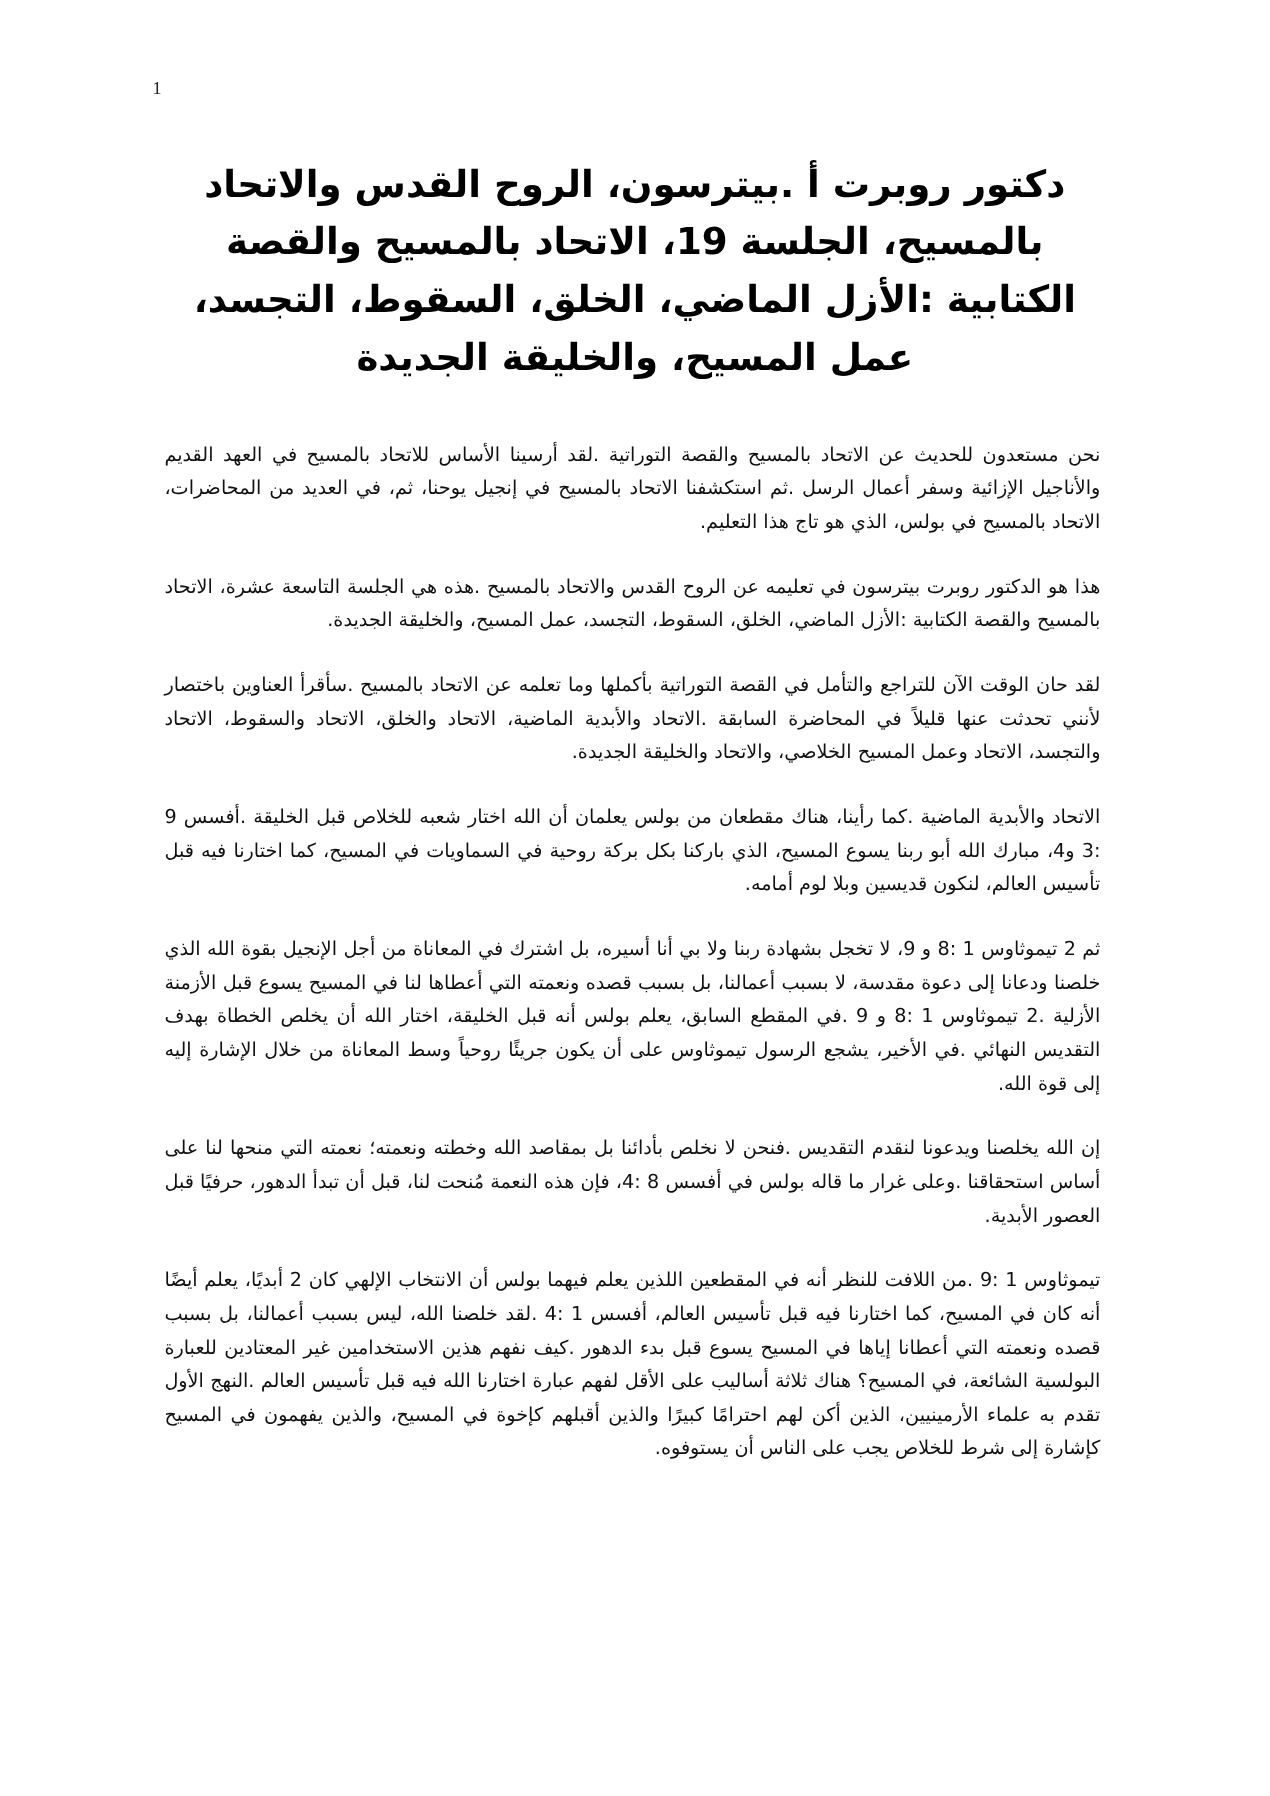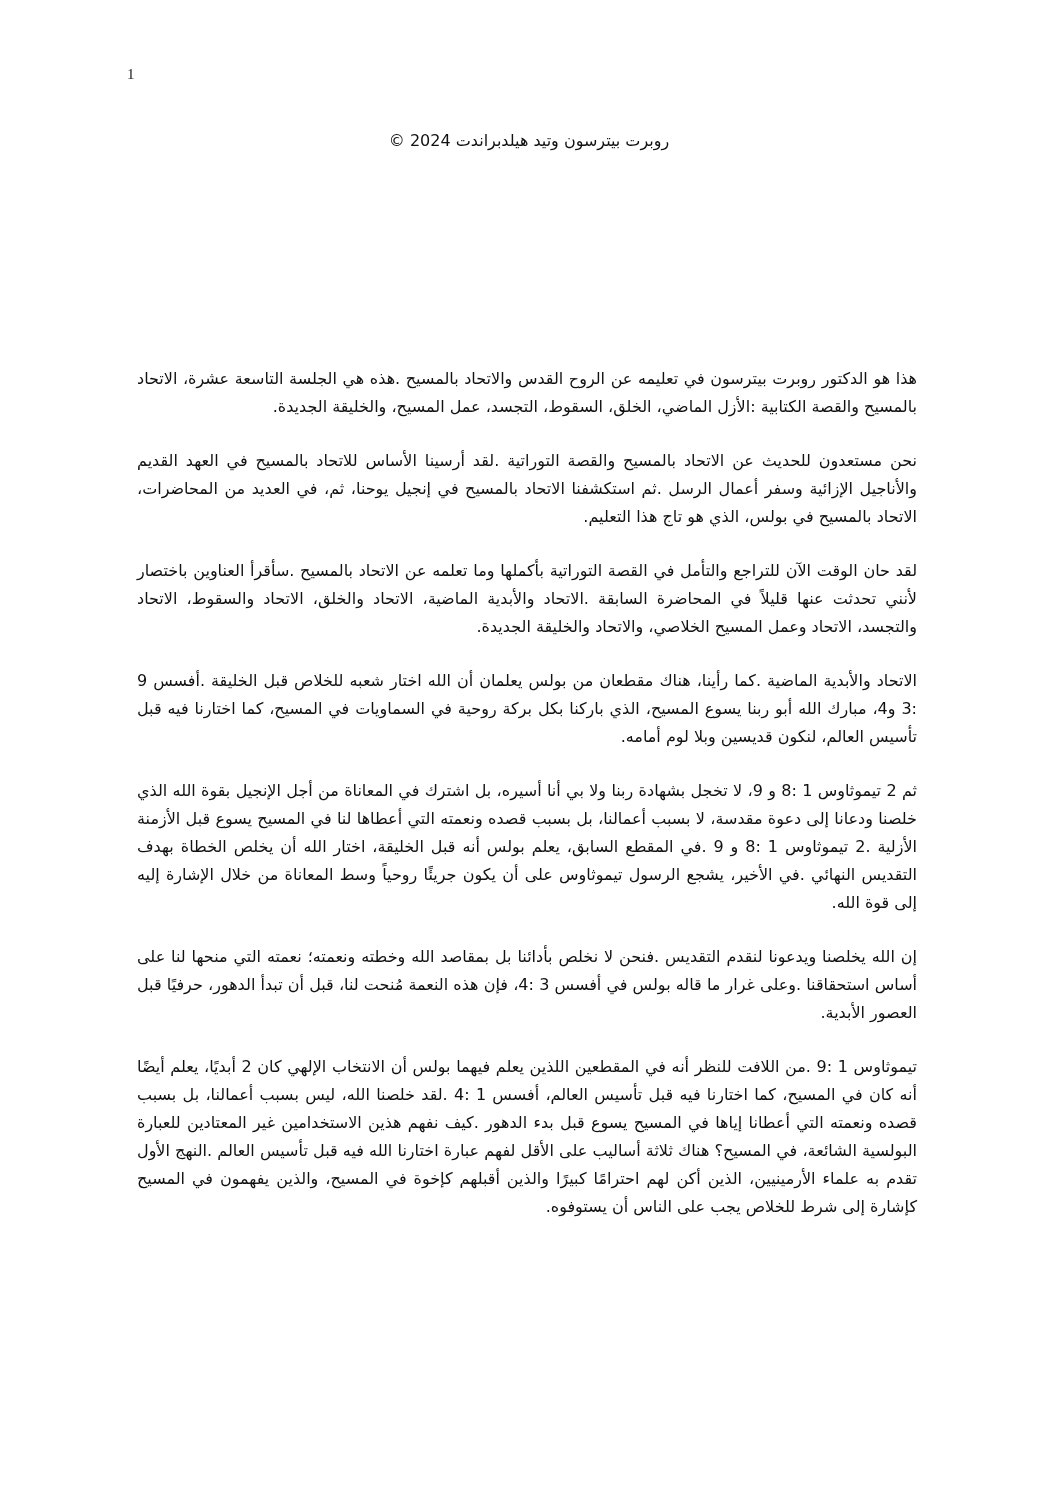--- a/index.html
+++ b/index.html
@@ -62,24 +62,24 @@
       text-align-last: right;
       color: #111;
     }
   </style>
 </head>
 <body>
 
 <div class="page-number">1</div>
 
 <div class="title-block">
-  <div class="copyright">روبرت بيترسون وتيد هيلدبراندت 2024 ©</div>
+  <h1 class="title">دكتور روبرت أ .بيترسون، الروح القدس والاتحاد بالمسيح، الجلسة 19، الاتحاد بالمسيح والقصة الكتابية :الأزل الماضي، الخلق، السقوط، التجسد، عمل المسيح، والخليقة الجديدة</h1>
 </div>
 
 <div class="body-text">
+  <p class="para">نحن مستعدون للحديث عن الاتحاد بالمسيح والقصة التوراتية .لقد أرسينا الأساس للاتحاد بالمسيح في العهد القديم والأناجيل الإزائية وسفر أعمال الرسل .ثم استكشفنا الاتحاد بالمسيح في إنجيل يوحنا، ثم، في العديد من المحاضرات، الاتحاد بالمسيح في بولس، الذي هو تاج هذا التعليم.</p>
   <p class="para">هذا هو الدكتور روبرت بيترسون في تعليمه عن الروح القدس والاتحاد بالمسيح .هذه هي الجلسة التاسعة عشرة، الاتحاد بالمسيح والقصة الكتابية :الأزل الماضي، الخلق، السقوط، التجسد، عمل المسيح، والخليقة الجديدة.</p>
-  <p class="para">نحن مستعدون للحديث عن الاتحاد بالمسيح والقصة التوراتية .لقد أرسينا الأساس للاتحاد بالمسيح في العهد القديم والأناجيل الإزائية وسفر أعمال الرسل .ثم استكشفنا الاتحاد بالمسيح في إنجيل يوحنا، ثم، في العديد من المحاضرات، الاتحاد بالمسيح في بولس، الذي هو تاج هذا التعليم.</p>
   <p class="para">لقد حان الوقت الآن للتراجع والتأمل في القصة التوراتية بأكملها وما تعلمه عن الاتحاد بالمسيح .سأقرأ العناوين باختصار لأنني تحدثت عنها قليلاً في المحاضرة السابقة .الاتحاد والأبدية الماضية، الاتحاد والخلق، الاتحاد والسقوط، الاتحاد والتجسد، الاتحاد وعمل المسيح الخلاصي، والاتحاد والخليقة الجديدة.</p>
   <p class="para">الاتحاد والأبدية الماضية .كما رأينا، هناك مقطعان من بولس يعلمان أن الله اختار شعبه للخلاص قبل الخليقة .أفسس 9 :3 و4، مبارك الله أبو ربنا يسوع المسيح، الذي باركنا بكل بركة روحية في السماويات في المسيح، كما اختارنا فيه قبل تأسيس العالم، لنكون قديسين وبلا لوم أمامه.</p>
   <p class="para">ثم 2 تيموثاوس 1 :8 و 9، لا تخجل بشهادة ربنا ولا بي أنا أسيره، بل اشترك في المعاناة من أجل الإنجيل بقوة الله الذي خلصنا ودعانا إلى دعوة مقدسة، لا بسبب أعمالنا، بل بسبب قصده ونعمته التي أعطاها لنا في المسيح يسوع قبل الأزمنة الأزلية .2 تيموثاوس 1 :8 و 9 .في المقطع السابق، يعلم بولس أنه قبل الخليقة، اختار الله أن يخلص الخطاة بهدف التقديس النهائي .في الأخير، يشجع الرسول تيموثاوس على أن يكون جريئًا روحياً وسط المعاناة من خلال الإشارة إليه إلى قوة الله.</p>
-  <p class="para">إن الله يخلصنا ويدعونا لنقدم التقديس .فنحن لا نخلص بأدائنا بل بمقاصد الله وخطته ونعمته؛ نعمته التي منحها لنا على أساس استحقاقنا .وعلى غرار ما قاله بولس في أفسس 3 :4، فإن هذه النعمة مُنحت لنا، قبل أن تبدأ الدهور، حرفيًا قبل العصور الأبدية.</p>
+  <p class="para">إن الله يخلصنا ويدعونا لنقدم التقديس .فنحن لا نخلص بأدائنا بل بمقاصد الله وخطته ونعمته؛ نعمته التي منحها لنا على أساس استحقاقنا .وعلى غرار ما قاله بولس في أفسس 8 :4، فإن هذه النعمة مُنحت لنا، قبل أن تبدأ الدهور، حرفيًا قبل العصور الأبدية.</p>
   <p class="para">تيموثاوس 1 :9 .من اللافت للنظر أنه في المقطعين اللذين يعلم فيهما بولس أن الانتخاب الإلهي كان 2 أبديًا، يعلم أيضًا أنه كان في المسيح، كما اختارنا فيه قبل تأسيس العالم، أفسس 1 :4 .لقد خلصنا الله، ليس بسبب أعمالنا، بل بسبب قصده ونعمته التي أعطانا إياها في المسيح يسوع قبل بدء الدهور .كيف نفهم هذين الاستخدامين غير المعتادين للعبارة البولسية الشائعة، في المسيح؟ هناك ثلاثة أساليب على الأقل لفهم عبارة اختارنا الله فيه قبل تأسيس العالم .النهج الأول تقدم به علماء الأرمينيين، الذين أكن لهم احترامًا كبيرًا والذين أقبلهم كإخوة في المسيح، والذين يفهمون في المسيح كإشارة إلى شرط للخلاص يجب على الناس أن يستوفوه.</p>
 </div>
 
 </body></html>

